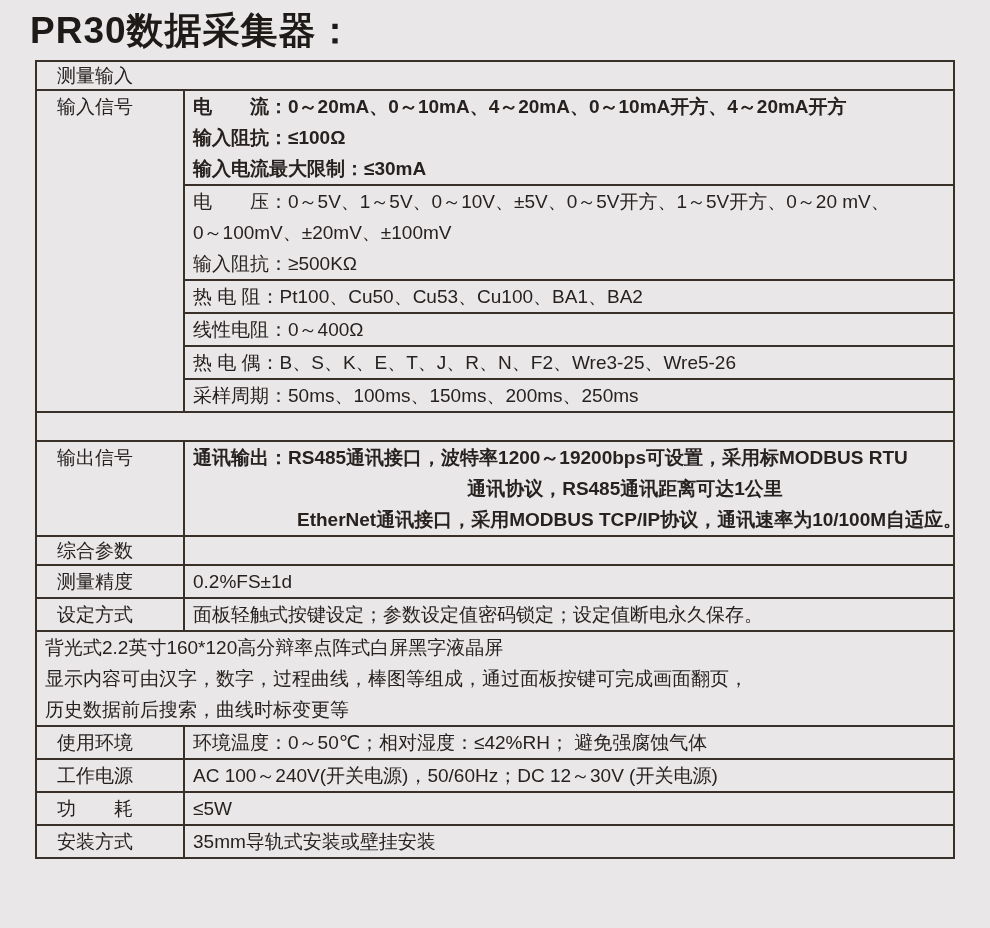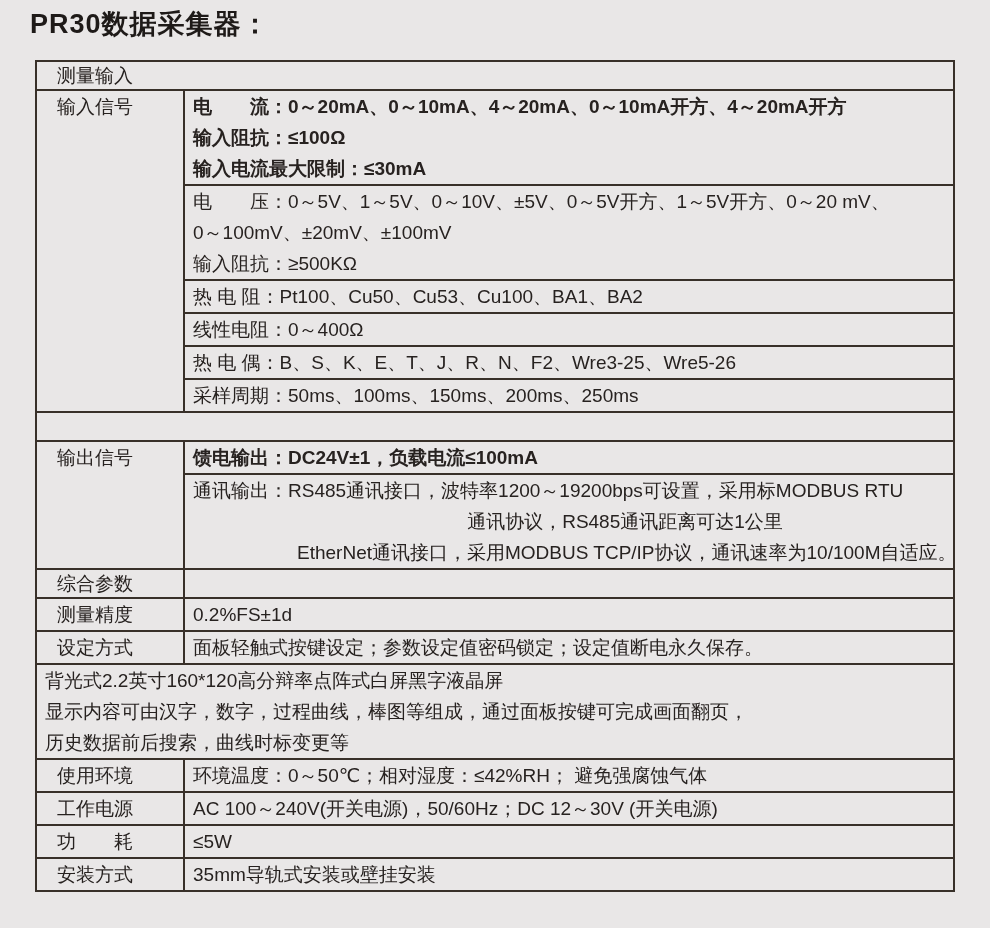--- a/index.html
+++ b/index.html
@@ -5,21 +5,21 @@
   html,body{margin:0;padding:0;}
   body{
     width:990px;height:928px;
     background:#e9e7e7;
     font-family:"Liberation Sans","DejaVu Sans",sans-serif;
     color:#272220;
     overflow:hidden;
   }
   .page-title{
     position:absolute;left:30px;top:6px;
-    font-size:27px;font-weight:bold;color:#1e1a18;
+    font-size:37px;font-weight:bold;color:#1e1a18;
     letter-spacing:1px;
   }
   .spec-table{
     position:absolute;left:35px;top:60px;width:920px;
     border:2px solid #383029;
     box-sizing:border-box;
     background:#e9e7e7;
     font-size:19px;
   }
   .row{display:flex;border-top:2px solid #383029;}
@@ -89,23 +89,20 @@
   <div class="row short">
     <div class="cell-content">
       <div class="ln"></div>
     </div>
   </div>
 
   <div class="row">
     <div class="cell-label">输出信号</div>
     <div class="cell-content">
       <div class="block">
-        <div class="ln">馈电输出：DC24V±1，负载电流≤100mA</div>
-      </div>
-      <div class="block">
         <div class="ln">通讯输出：RS485通讯接口，波特率1200～19200bps可设置，采用标MODBUS RTU</div>
         <div class="ln indent">通讯协议，RS485通讯距离可达1公里</div>
         <div class="ln indent">EtherNet通讯接口，采用MODBUS TCP/IP协议，通讯速率为10/100M自适应。</div>
       </div>
     </div>
   </div>
 
   <div class="row short">
     <div class="cell-label">综合参数</div>
     <div class="cell-content">

